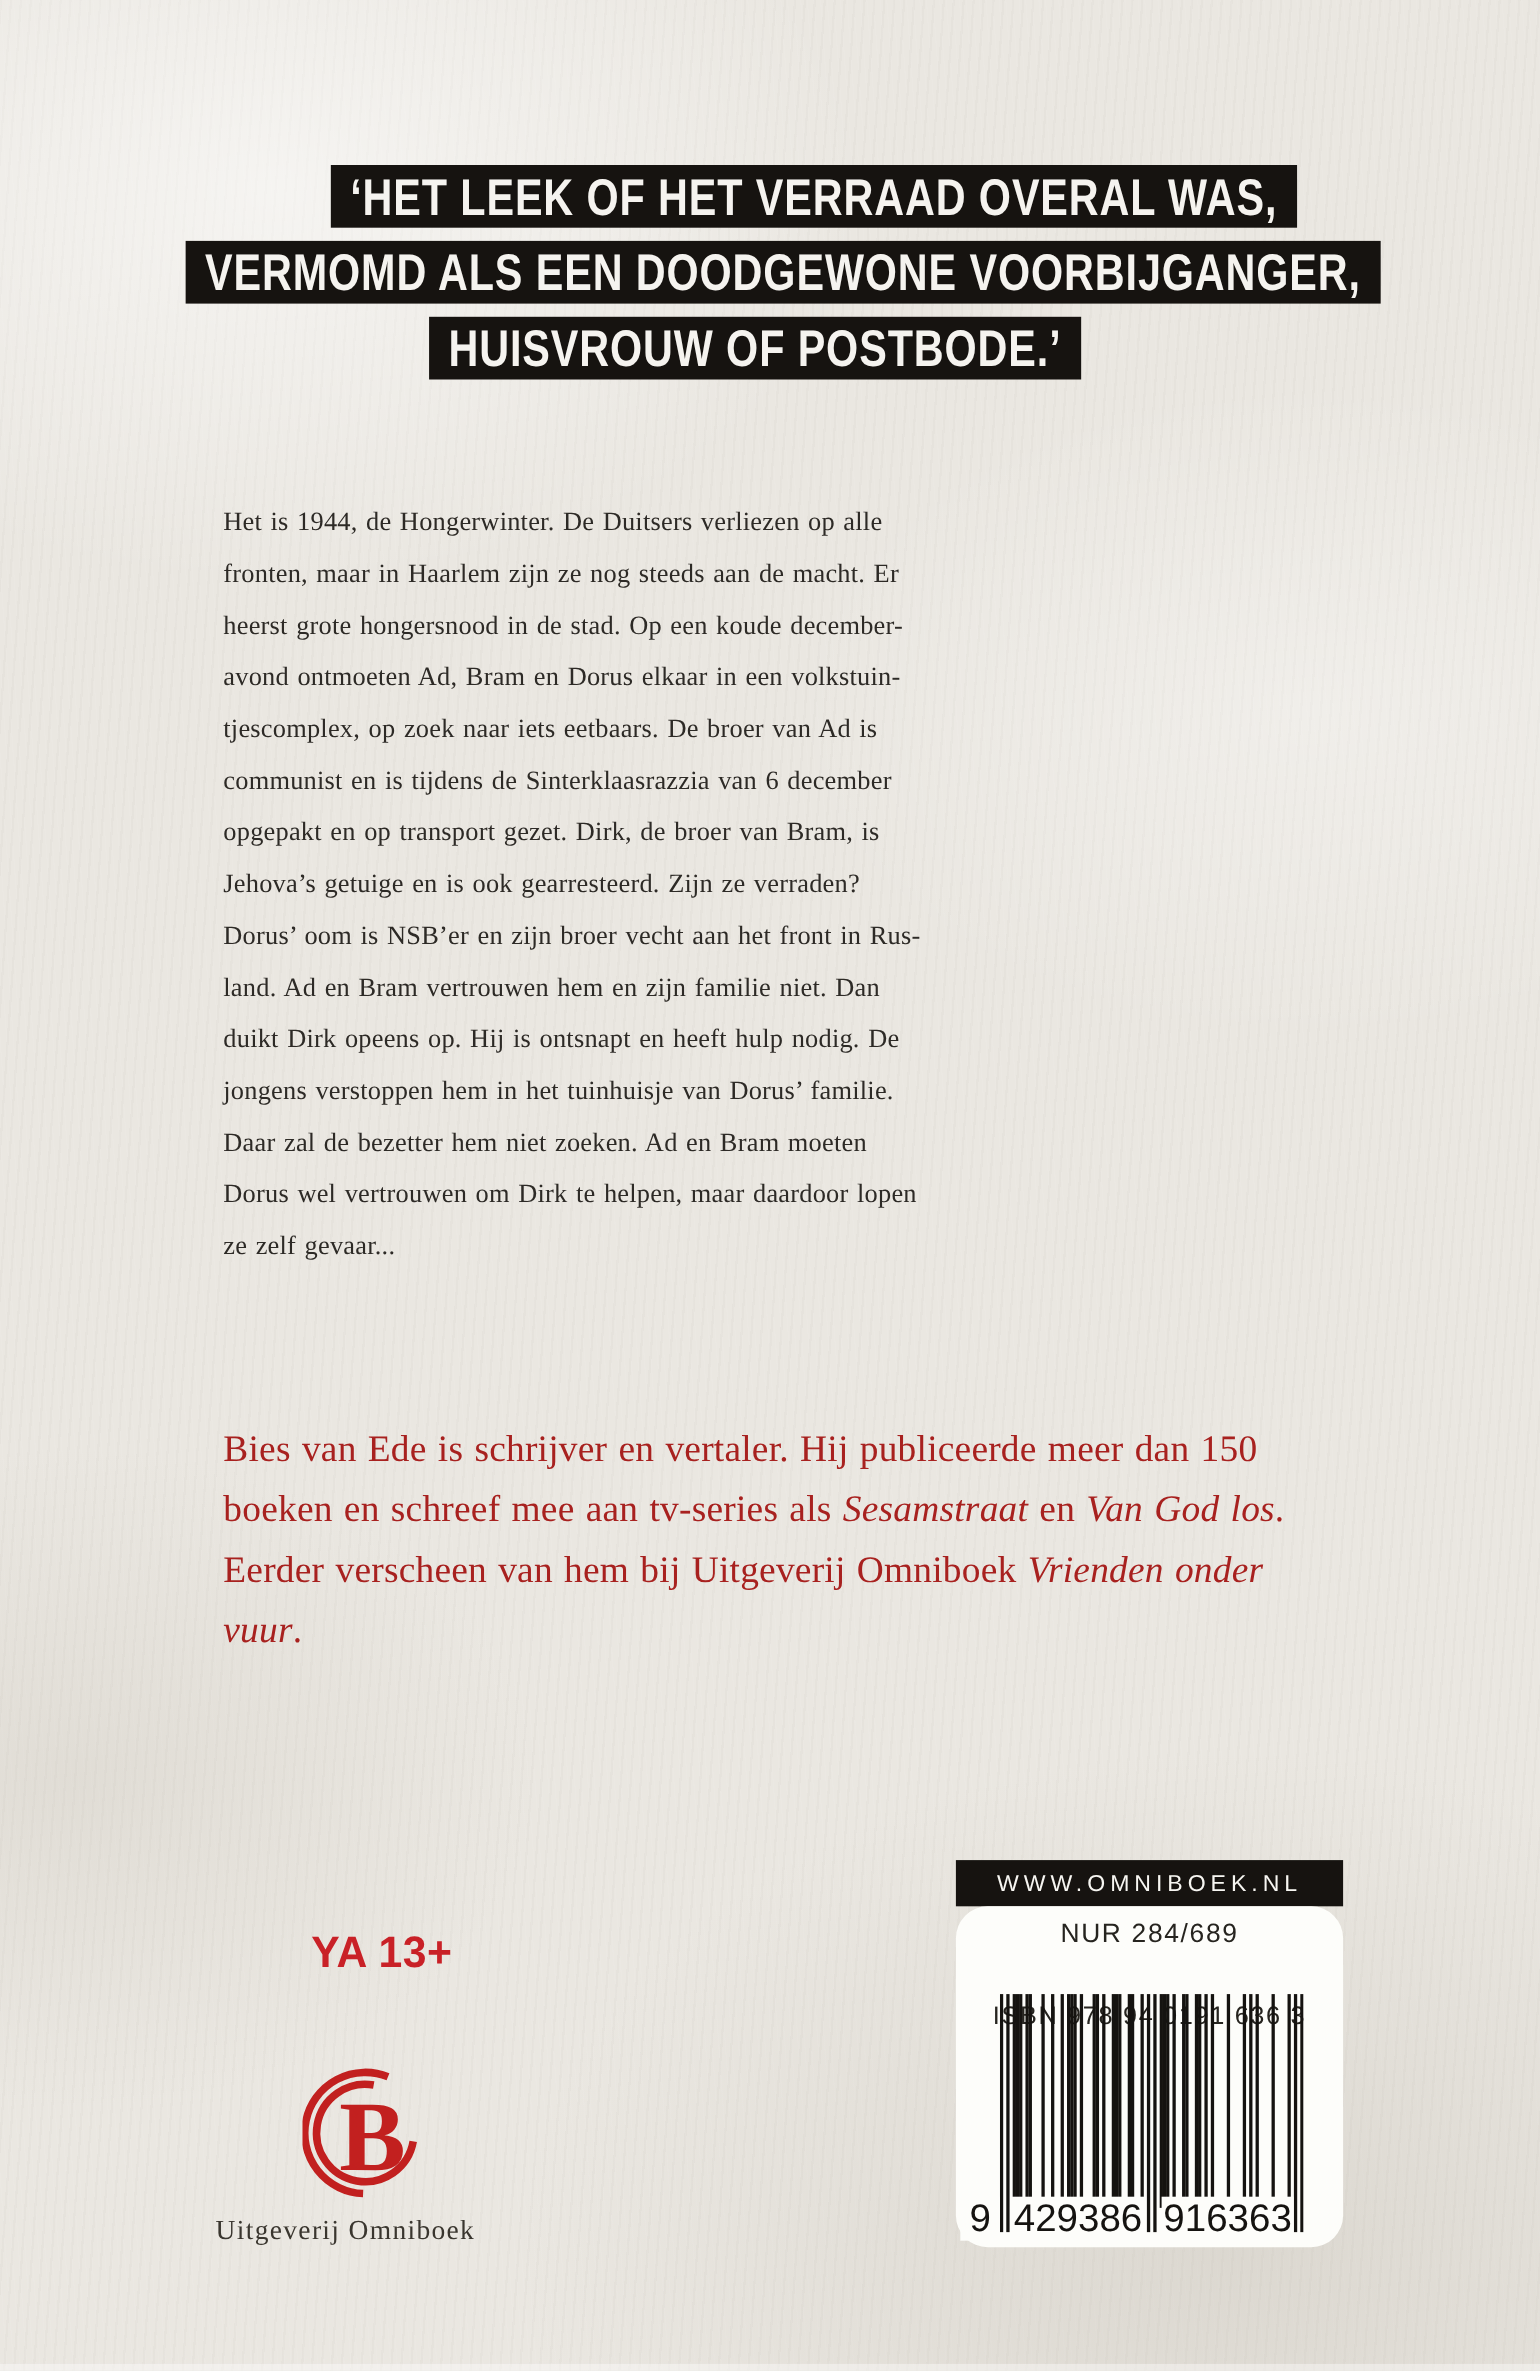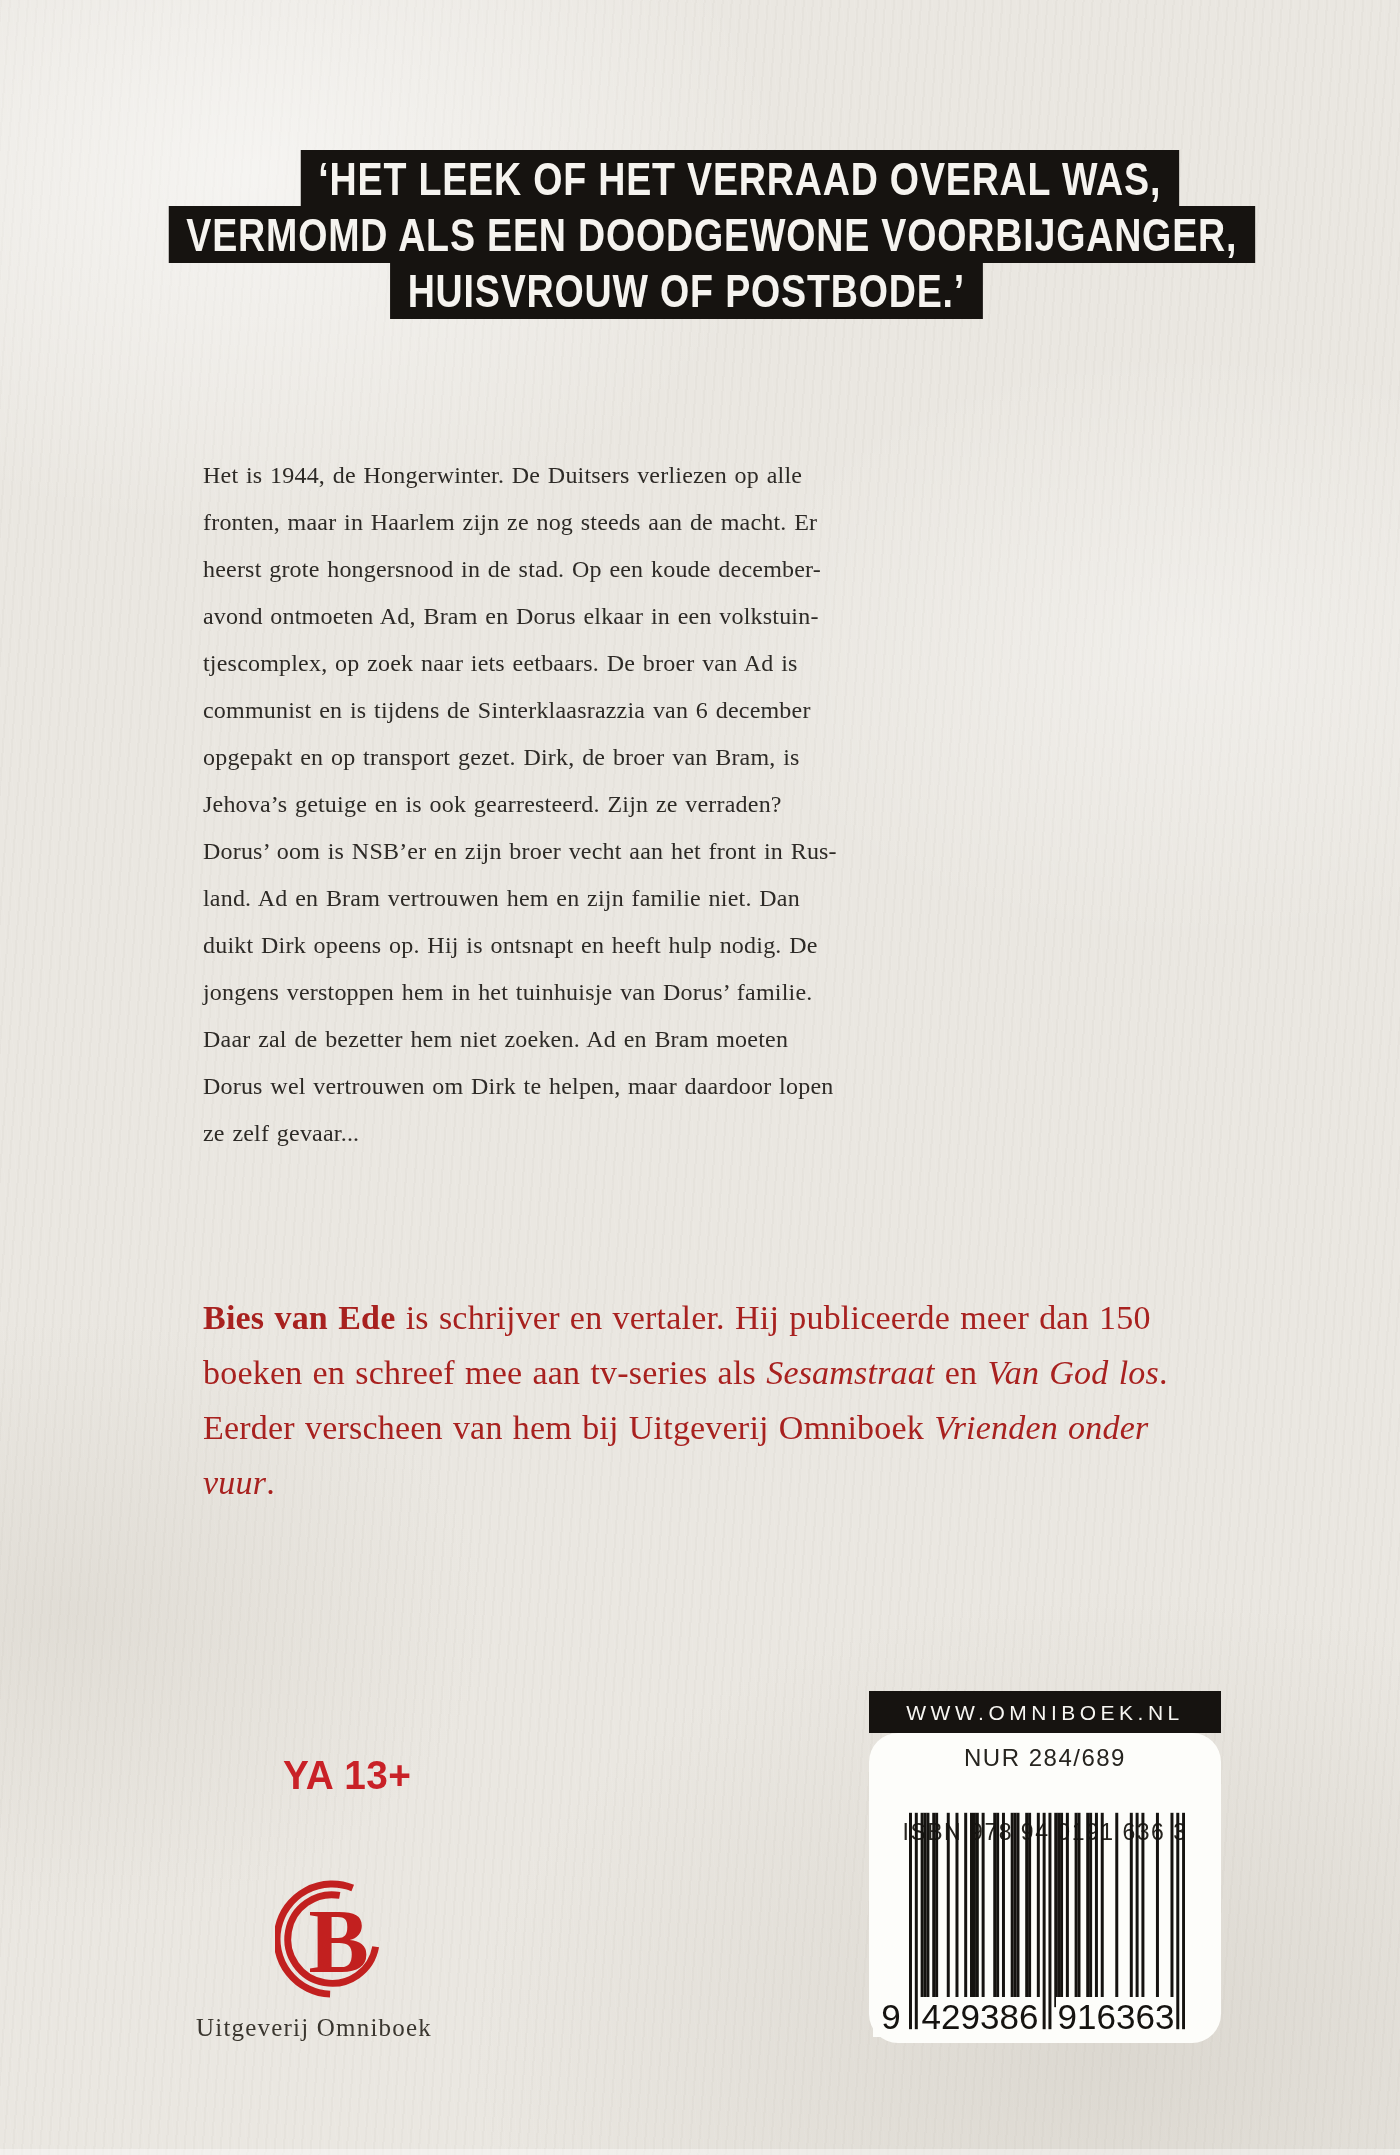--- a/index.html
+++ b/index.html
@@ -10,21 +10,21 @@
       radial-gradient(ellipse 800px 500px at 85% 30%, rgba(255,255,255,.30), transparent 60%),
       radial-gradient(ellipse 1000px 700px at 80% 95%, rgba(182,176,164,.28), transparent 65%),
       radial-gradient(ellipse 700px 500px at 5% 75%, rgba(190,184,172,.22), transparent 60%),
       repeating-linear-gradient(94deg, rgba(120,113,100,.035) 0 2px, transparent 2px 9px),
       repeating-linear-gradient(86deg, rgba(255,255,255,.05) 0 1px, transparent 1px 6px),
       #eae7e1;
     font-family:"Liberation Serif", serif; color:#2d2a26;
   }
   
   .qrow{position:absolute; top:150px; left:0; right:0; text-align:center;}
-  .qline{height:56px; }
+  .qline{height:56px; margin-bottom:13px;}
   .qbar{
     display:inline-block; background:#161310; color:#f5f3ef;
     font-family:"Liberation Sans", sans-serif; font-weight:bold;
     font-size:47px; line-height:57px; letter-spacing:1px; padding:0 22px;
     white-space:nowrap;
   }
   .qb1{transform:translateX(40px) scaleX(.80);}
   .qb2{transform:translateX(12px) scaleX(.80);}
   .qb3{transform:translateX(-14px) scaleX(.80);}
   
@@ -32,21 +32,21 @@
     position:absolute; left:203px; top:452px; width:1010px;
     font-size:24px; line-height:47px; letter-spacing:.2px; word-spacing:1.5px;
     white-space:pre-line;
   }
   
   .bio{
     position:absolute; left:203px; top:1290px; width:1015px; margin:0;
     font-size:34px; line-height:55px; letter-spacing:.2px; word-spacing:1.5px;
     color:#a8211f;
   }
-  .bio b{font-weight:bold;}
+  .bio b{font-weight:normal;}
   .bio i{font-style:italic;}
   
   .ya{
     position:absolute; left:283px; top:1753px;
     font-family:"Liberation Sans", sans-serif; font-weight:bold;
     font-size:40px; color:#c92127; letter-spacing:.5px; transform:scaleX(.97);
     transform-origin:left;
   }
   .logo{position:absolute; left:275px; top:1868px; width:122px; height:148px;}
   .pubname{

